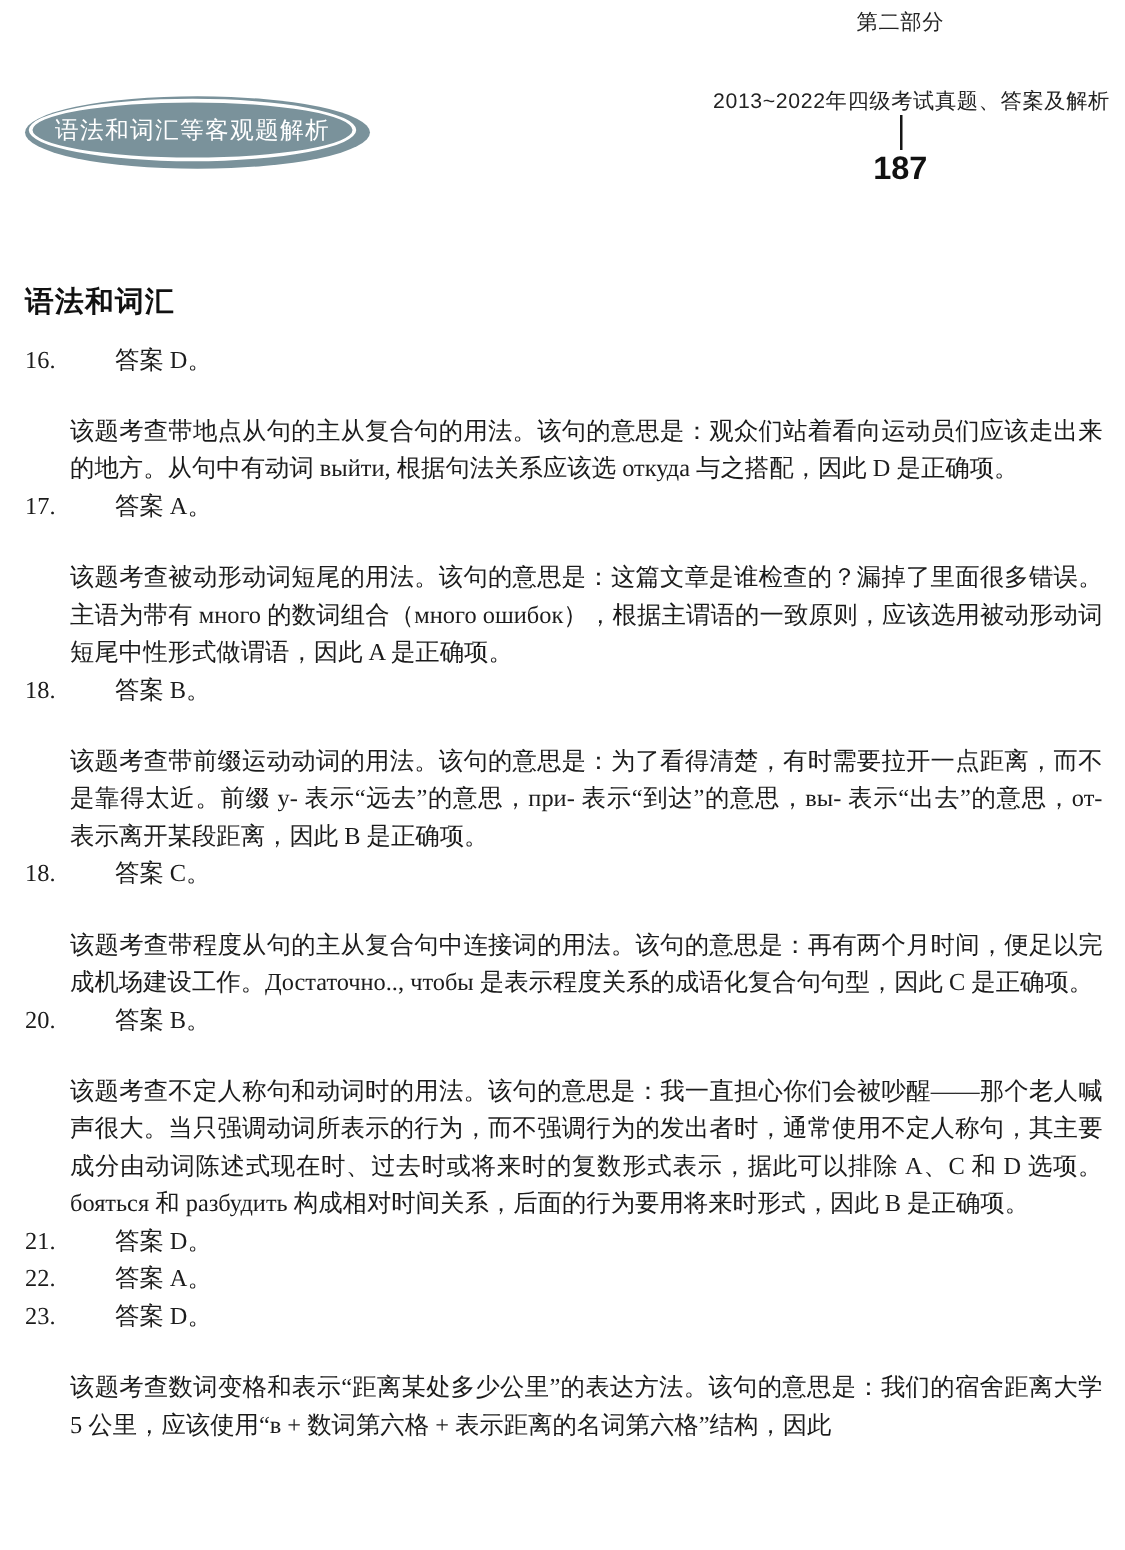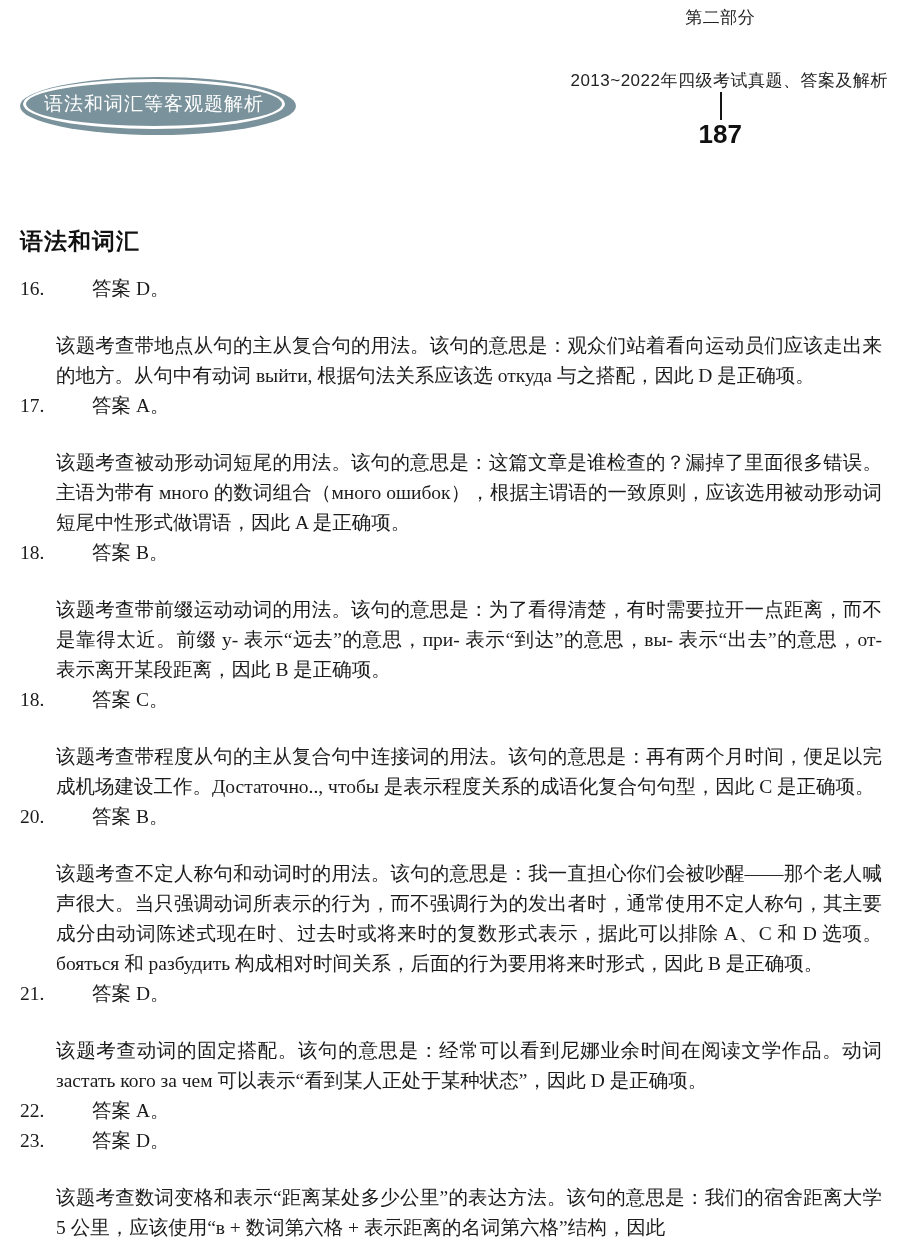--- a/index.html
+++ b/index.html
@@ -119,21 +119,20 @@
         <span class="qa-num">20.</span>
         <span class="qa-ans">答案 B。</span>
       </div>
       <div class="qa-body">该题考查不定人称句和动词时的用法。该句的意思是：我一直担心你们会被吵醒——那个老人喊声很大。当只强调动词所表示的行为，而不强调行为的发出者时，通常使用不定人称句，其主要成分由动词陈述式现在时、过去时或将来时的复数形式表示，据此可以排除 A、C 和 D 选项。бояться 和 разбудить 构成相对时间关系，后面的行为要用将来时形式，因此 B 是正确项。</div>
     </div>
     <div class="qa-item">
       <div class="qa-head">
         <span class="qa-num">21.</span>
         <span class="qa-ans">答案 D。</span>
       </div>
-      <div class="qa-body">该题考查动词的固定搭配。该句的意思是：经常可以看到尼娜业余时间在阅读文学作品。动词 застать кого за чем 可以表示“看到某人正处于某种状态”，因此 D 是正确项。</div>
     </div>
     <div class="qa-item">
       <div class="qa-head">
         <span class="qa-num">22.</span>
         <span class="qa-ans">答案 A。</span>
       </div>
     </div>
     <div class="qa-item">
       <div class="qa-head">
         <span class="qa-num">23.</span>

